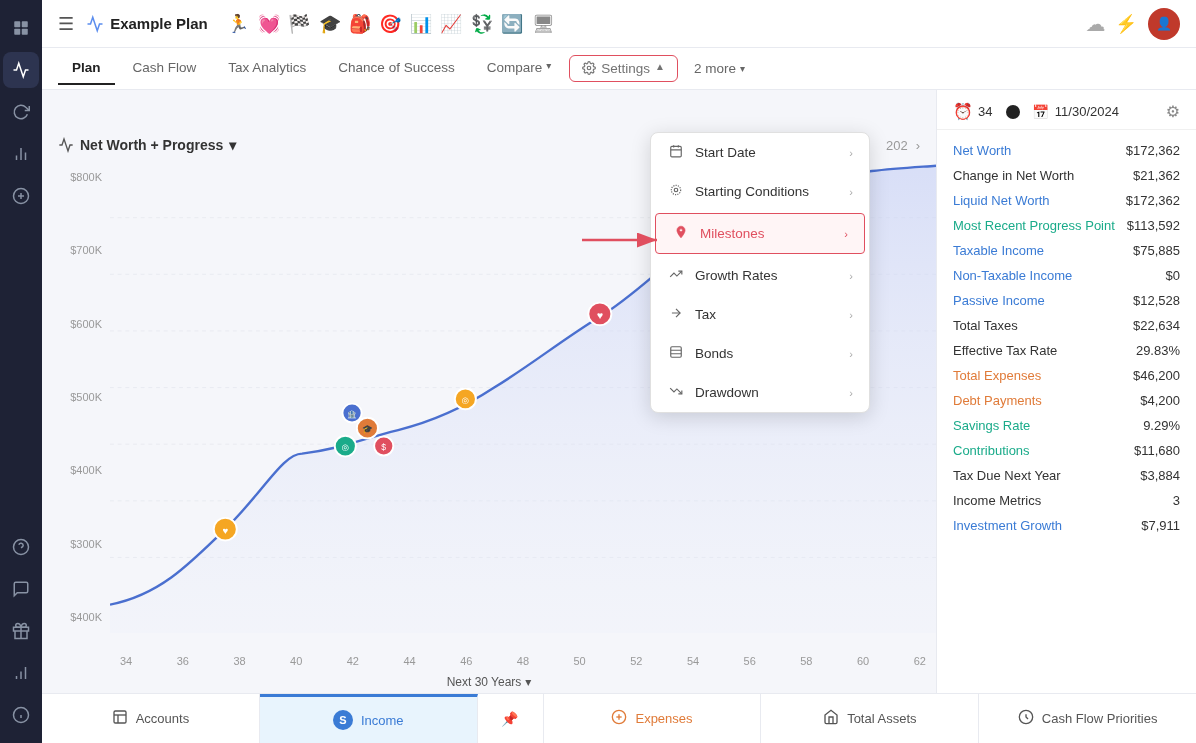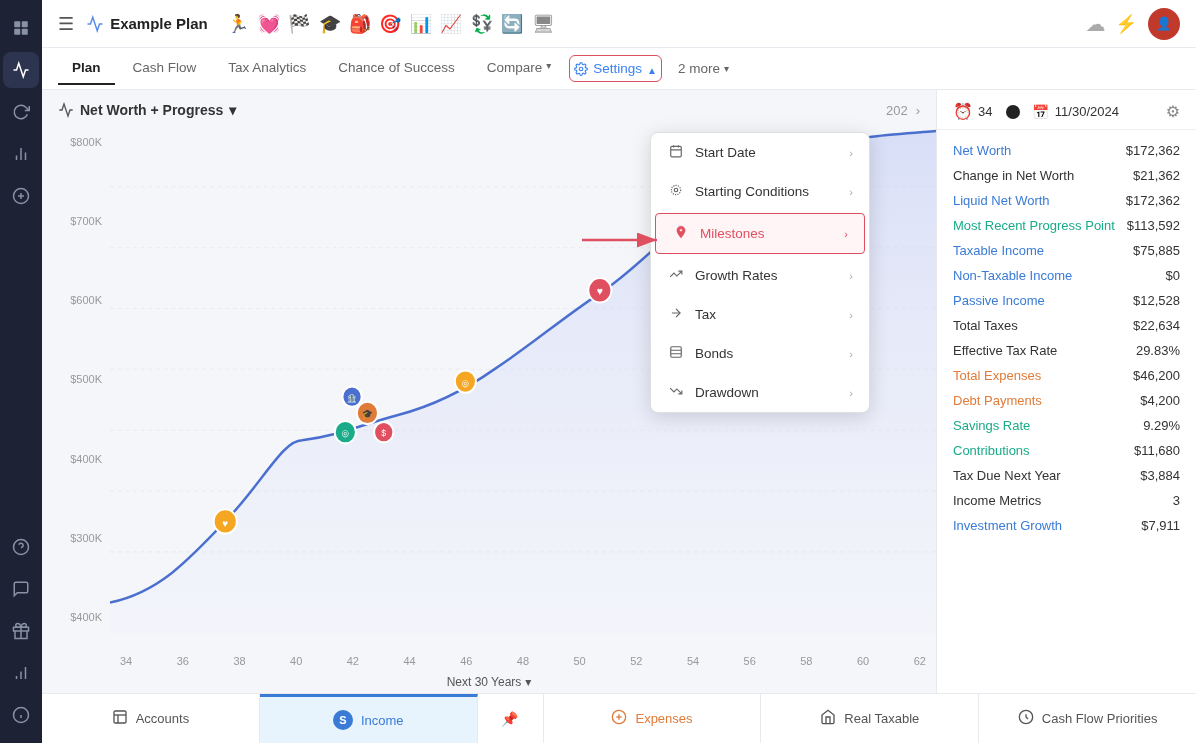--- a/index.html
+++ b/index.html
@@ -72,24 +72,24 @@
       white-space: nowrap;
     }
     .tab.active {
       color: #222;
       font-weight: 600;
       border-bottom: 2px solid #222;
     }
     .settings-tab {
       border: 1.5px solid #e04f5f;
       border-radius: 6px;
-      color: #3b82f6;
-      padding: 5px 4px;
-      display: flex;
-      align-items: flex-end;
+      color: #737373;
+      padding: 5px 12px;
+      display: flex;
+      align-items: flex-start;
       gap: 5px;
       font-size: 13.5px;
       cursor: pointer;
       background: #fff;
     }
     .settings-tab .arrow { font-size: 10px; }
     .more-tab { display: flex; align-items: center; gap: 4px; padding: 8px 12px; font-size: 13.5px; color: #666; cursor: pointer; }
 
     
     .content {
@@ -106,20 +106,21 @@
       flex-direction: column;
       padding: 12px 0 0 0;
       overflow: hidden;
       position: relative;
     }
     .chart-header {
       display: flex;
       align-items: center;
       padding: 0 16px 8px;
       gap: 8px;
+      margin-top: 35px;
     }
     .chart-title { font-size: 14px; font-weight: 600; color: #333; display: flex; align-items: center; gap: 6px; }
 
     .chart-wrapper {
       flex: 1;
       position: relative;
       padding: 0 0 60px 70px;
     }
 
     
@@ -725,21 +726,21 @@
       </span>
       <span style="color:#e07b39;">Expenses</span>
     </div>
     <div class="bottom-tab">
       <span class="bottom-tab-icon">
         <svg width="16" height="16" viewBox="0 0 24 24" fill="none" stroke="currentColor" stroke-width="2">
             <path d="M3 9l9-7 9 7v11a2 2 0 0 1-2 2H5a2 2 0 0 1-2-2z"></path>
             <polyline points="9 22 9 12 15 12 15 22"></polyline>
           </svg>
       </span>
-      <span>Real Taxable</span>
+      <span>Total Assets</span>
     </div>
     <div class="bottom-tab">
       <span class="bottom-tab-icon">
         <svg width="16" height="16" viewBox="0 0 24 24" fill="none" stroke="currentColor" stroke-width="2">
             <circle cx="12" cy="12" r="10"></circle>
             <path d="M12 8v4l3 3"></path>
           </svg>
       </span>
       <span>Cash Flow Priorities</span>
     </div>

